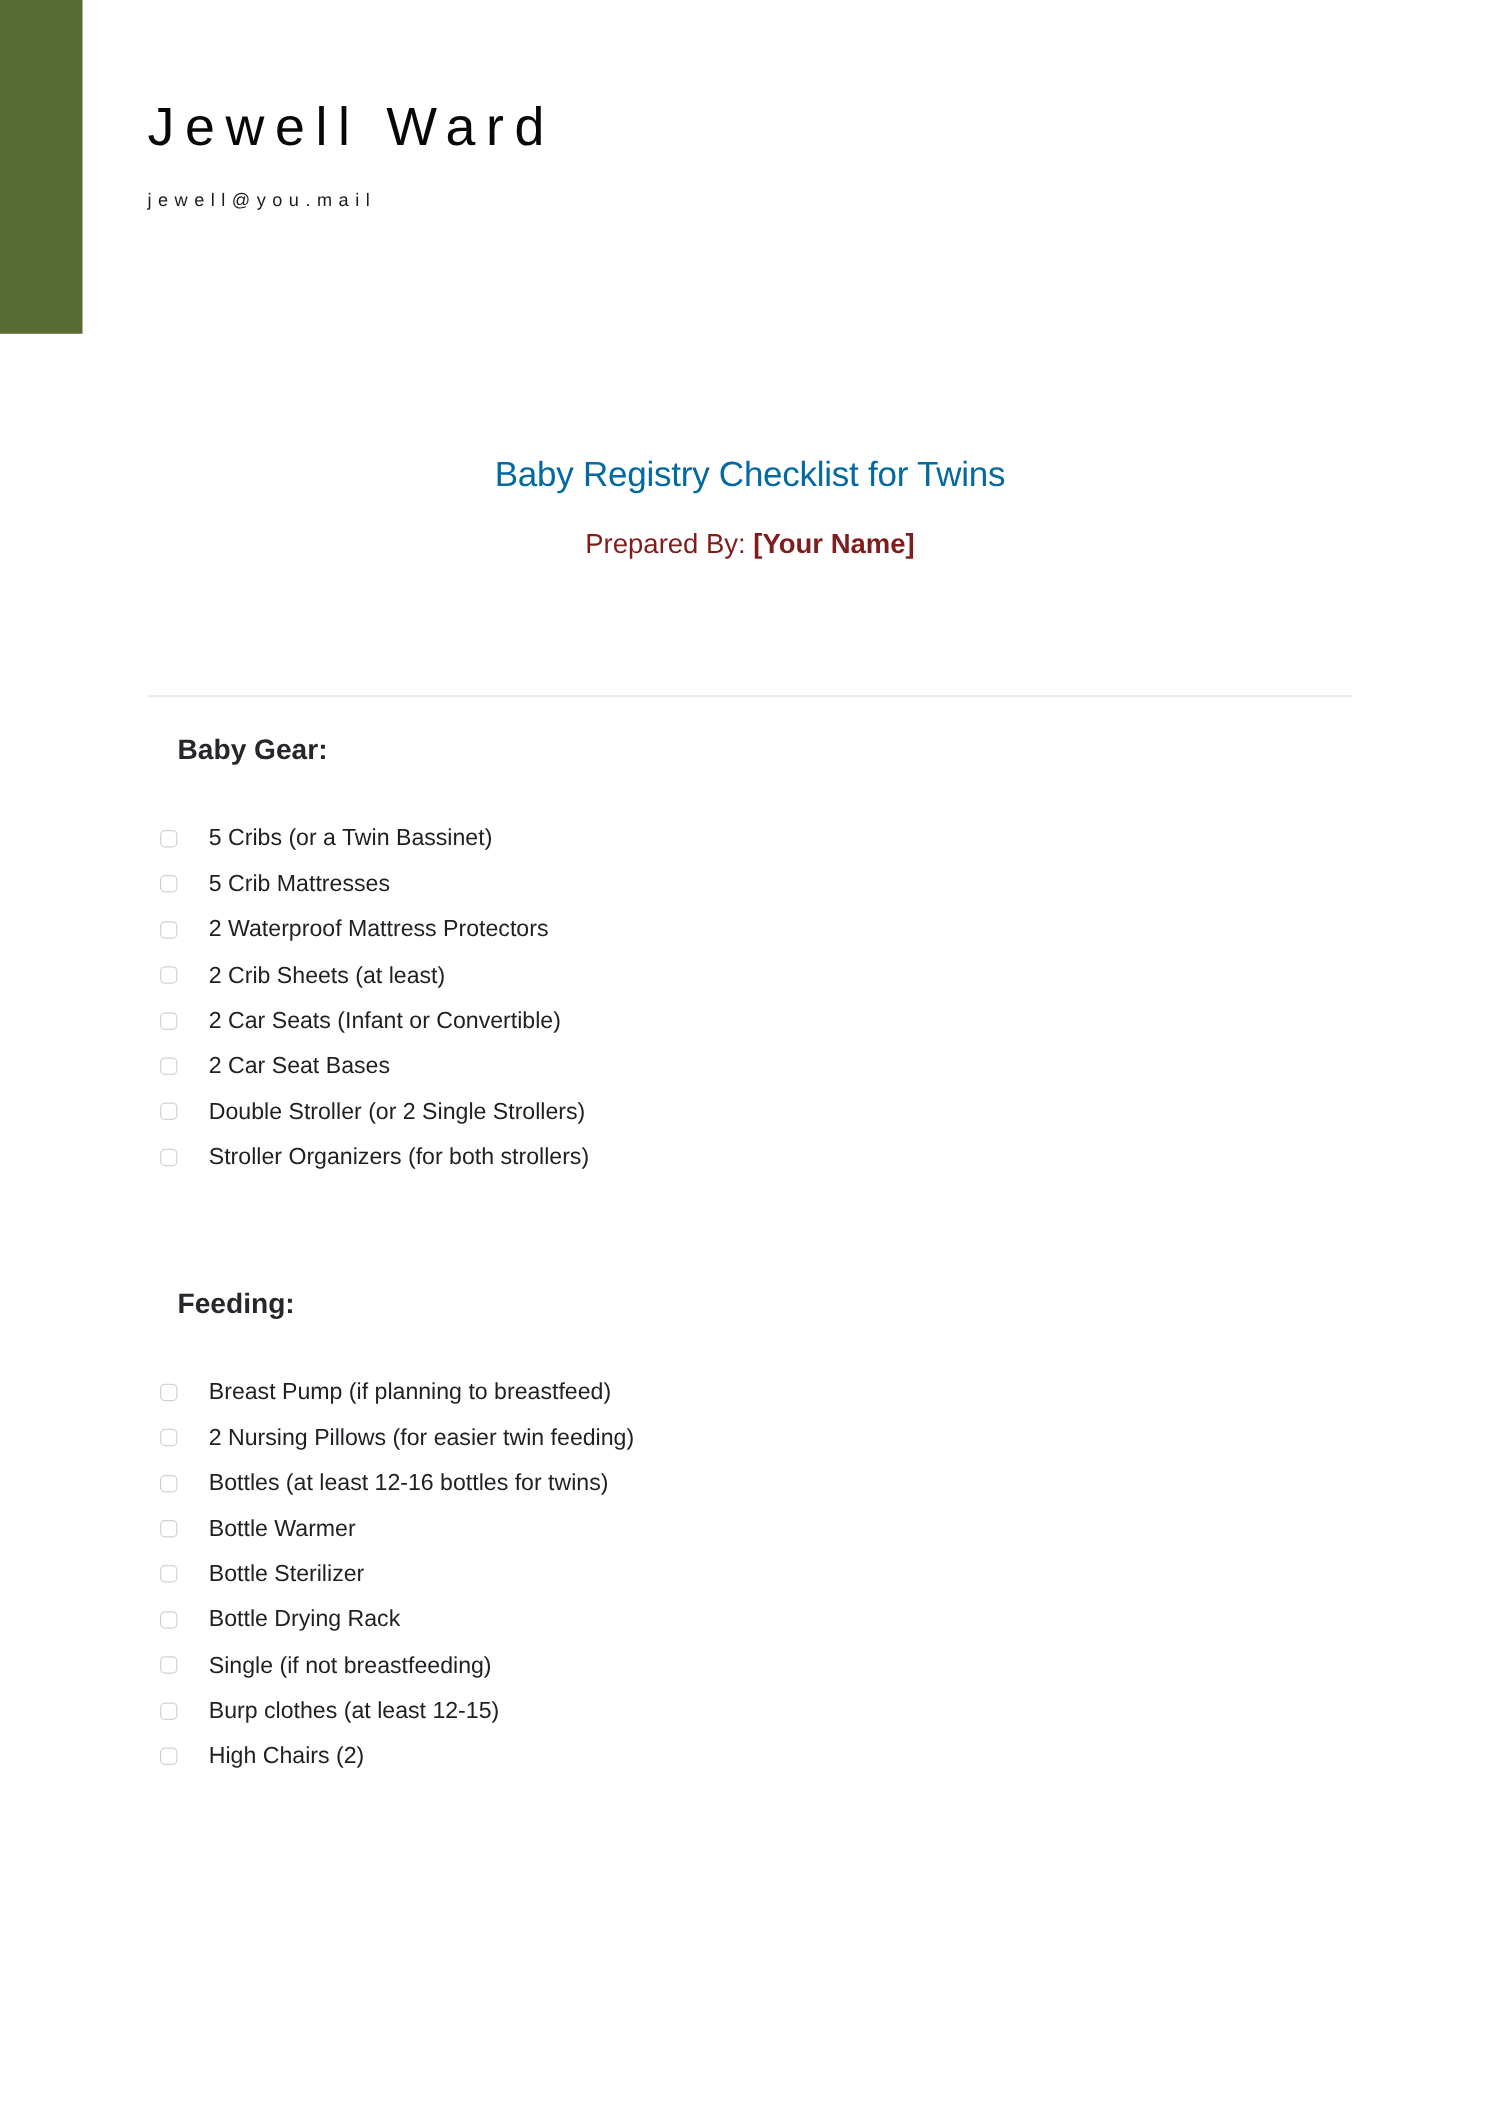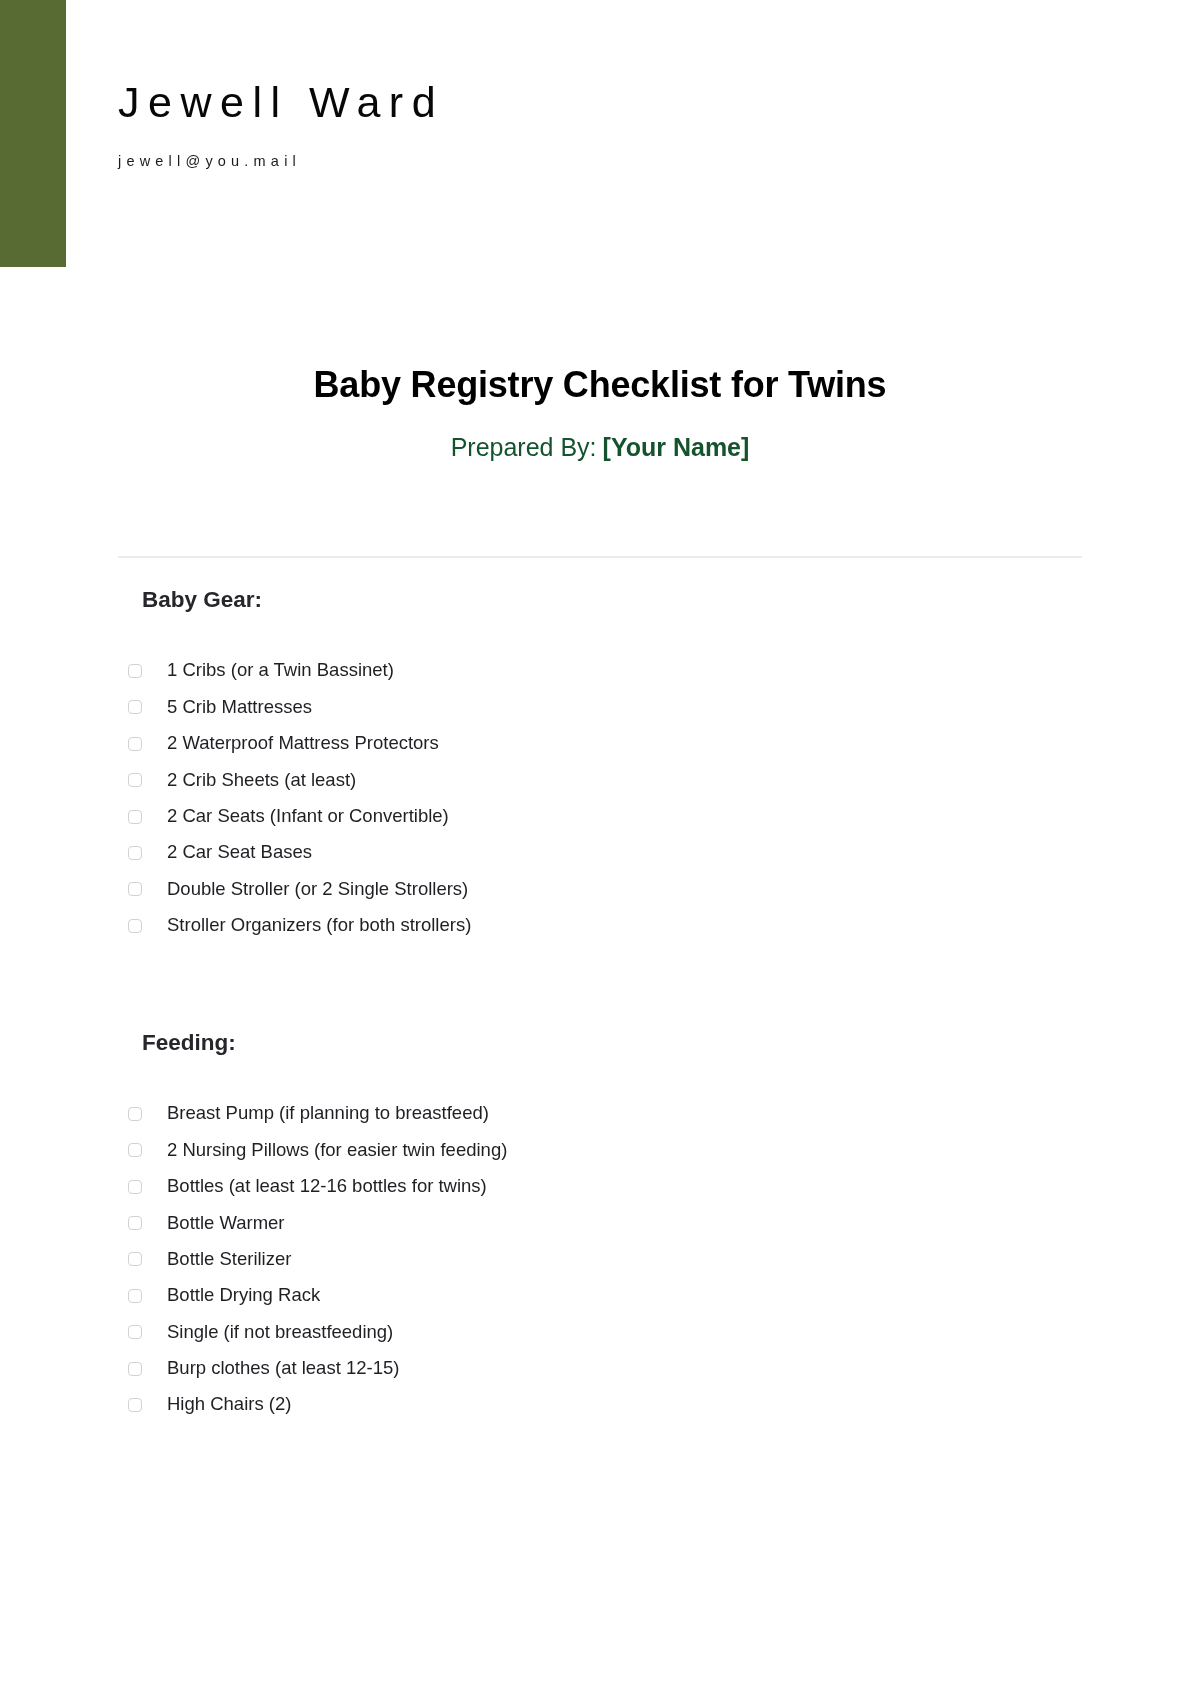--- a/index.html
+++ b/index.html
@@ -56,32 +56,32 @@
   
   .doc-head {
     position: absolute;
     left: 118px;
     top: 362px;
     width: 964px;
     text-align: center;
   }
   .doc-title {
     margin: 0;
-    font-size: 36px;
-    font-weight: 700;
+    font-size: 28px;
+    font-weight: 400;
     letter-spacing: -0.2px;
-    color: #000000;
+    color: #0369a1;
     line-height: 1.25;
   }
   .doc-subtitle {
     margin: 0;
     padding-top: 24px;
-    font-size: 25px;
-    font-weight: 400;
-    color: #14532d;
+    font-size: 22px;
+    font-weight: 400;
+    color: #7f1d1d;
     line-height: 1.3;
     text-align: center;
   }
   .doc-subtitle .prepared-value {
     font-weight: 700;
     padding-left: 6px;
   }
 
   
   .divider {
@@ -162,21 +162,21 @@
 </div>
 
 <div class="divider"></div>
 
 <main class="content" id="checklist-content">
     <section class="section">
       <h2 class="section-title">Baby Gear:</h2>
       <ul class="check-list">
         <li class="check-item">
           <span class="check-box"></span>
-          <span class="check-label">1 Cribs (or a Twin Bassinet)</span>
+          <span class="check-label">5 Cribs (or a Twin Bassinet)</span>
         </li>
         <li class="check-item">
           <span class="check-box"></span>
           <span class="check-label">5 Crib Mattresses</span>
         </li>
         <li class="check-item">
           <span class="check-box"></span>
           <span class="check-label">2 Waterproof Mattress Protectors</span>
         </li>
         <li class="check-item">

